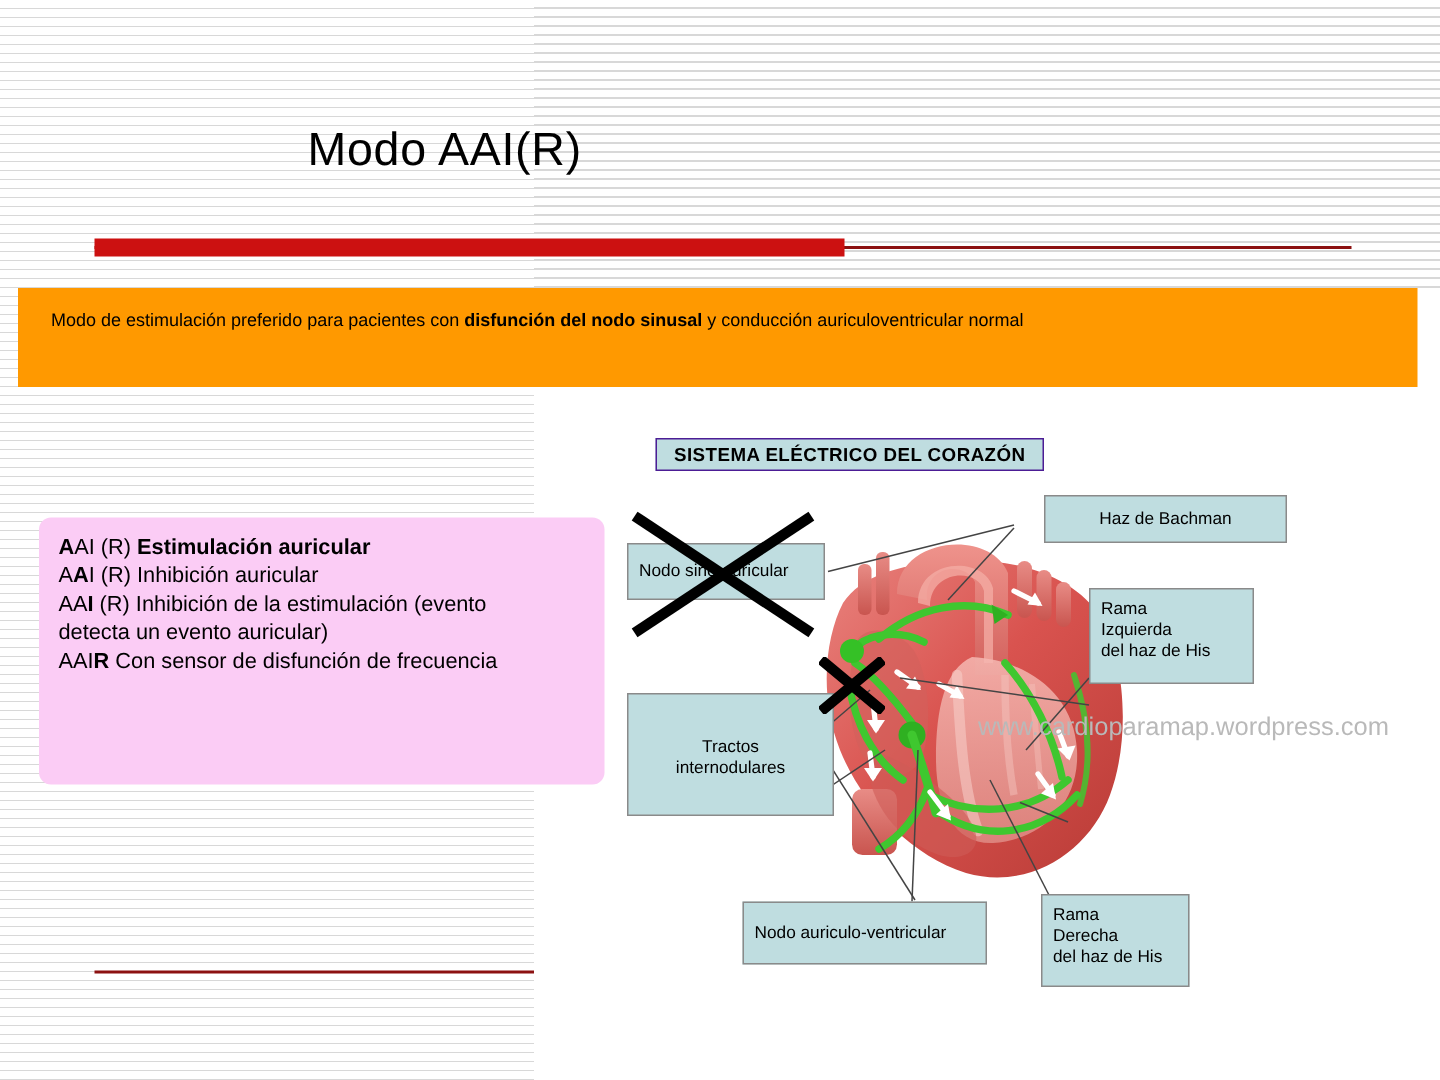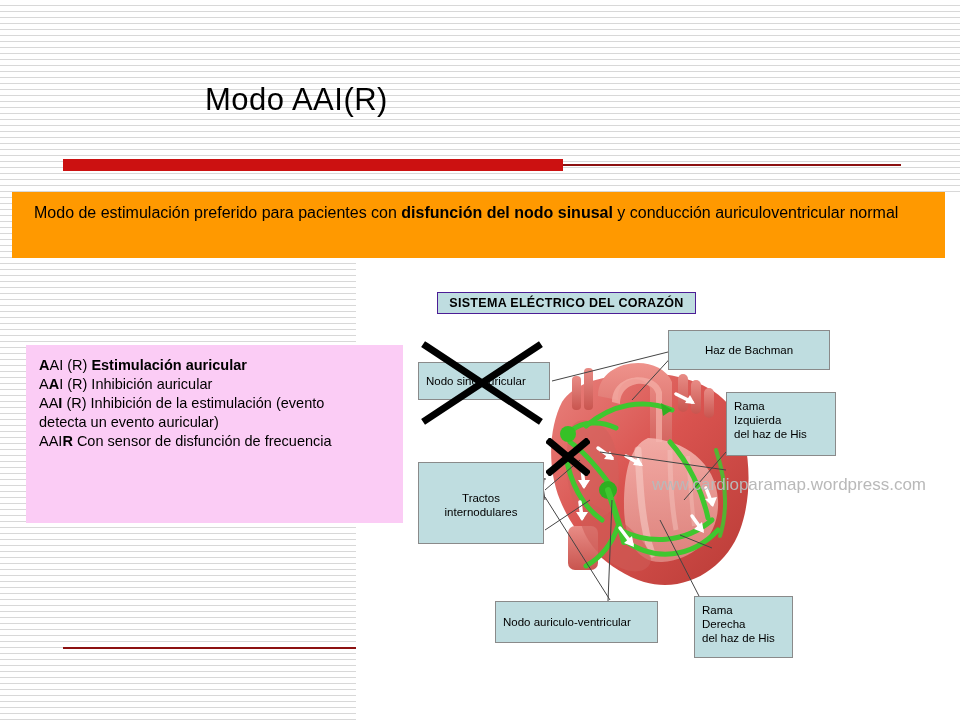--- a/index.html
+++ b/index.html
@@ -60,36 +60,37 @@
     z-index: 5;
   }
   
   #banner {
     position: absolute;
     left: 12px; top: 192px;
     width: 933px; height: 66px;
     background: #FF9900;
     z-index: 6;
     padding: 7px 16px 0 22px;
-    font-size: 16px;
+    font-size: 12px;
     line-height: 28px;
     color: #000000;
   }
   #banner b { font-weight: bold; }
   
   #pinkbox {
     position: absolute;
     left: 26px; top: 345px;
     width: 377px; height: 178px;
     background: #FBCCF5;
     z-index: 6;
     padding: 11px 10px 0 13px;
     font-size: 14.5px;
     line-height: 19px;
     color: #000000;
+    border-radius: 8px;
   }
   #pinkbox b { font-weight: bold; }
   .lbl {
     position: absolute;
     background: #BFDDE0;
     border: 1px solid #8a8a8a;
     color: #000;
     font-size: 11.5px;
     line-height: 14px;
     display: flex;
@@ -280,31 +281,31 @@
 
     <line x1="726" y1="452" x2="684" y2="500" stroke="#444" stroke-width="1"></line>
 
     <line x1="676" y1="352" x2="632" y2="400" stroke="#444" stroke-width="1"></line>
   </svg>
 
   <div class="lbl" id="l-sino" style="left:418px; top:362px; width:132px; height:38px;">
     <span>Nodo sino-auricular</span>
   </div>
 
-  <div class="lbl center" id="l-bachman" style="left:668px; top:330px; width:162px; height:40px;">
+  <div class="lbl center" id="l-bachman" style="left:696px; top:330px; width:162px; height:32px;">
     <span>Haz de Bachman</span>
   </div>
 
   <div class="lbl" id="l-ramaizq" style="left:726px; top:392px; width:110px; height:64px; display:block; padding-top:6px;">
     <div>Rama</div>
     <div>Izquierda</div>
     <div>del haz de His</div>
   </div>
 
-  <div class="lbl center" id="l-tractos" style="left:418px; top:462px; width:126px; height:82px; display:block; padding-top:28px; text-align:center;padding-left:7px;">
+  <div class="lbl center" id="l-tractos" style="left:418px; top:462px; width:138px; height:82px; display:block; padding-top:28px; text-align:center;padding-left:7px;">
     <div>Tractos</div>
     <div>internodulares</div>
   </div>
 
 
   <div class="lbl" id="l-nodoav" style="left:495px; top:601px; width:163px; height:42px;">
     <span>Nodo auriculo-ventricular</span>
   </div>
 
   <div class="lbl" id="l-ramader" style="left:694px; top:596px; width:99px; height:62px; display:block; padding-top:6px;">

